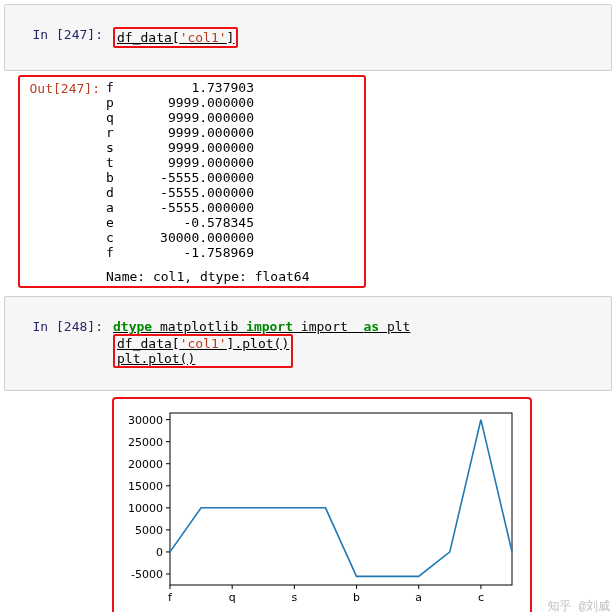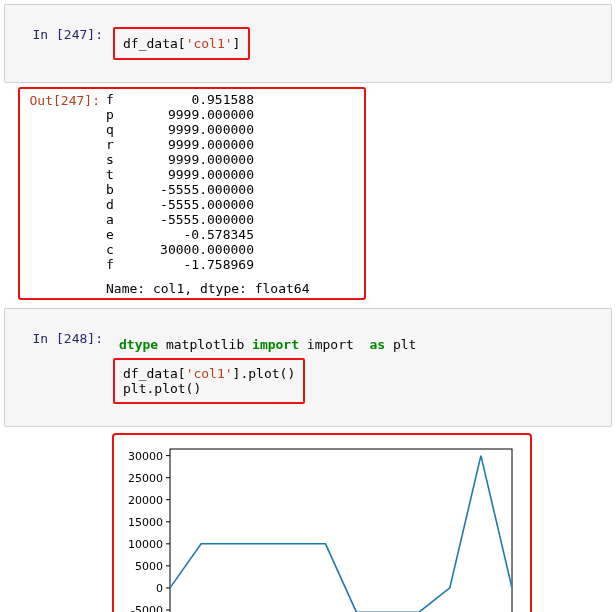--- a/index.html
+++ b/index.html
@@ -35,21 +35,21 @@
     border-radius: 2px;
   }
   .hl-red-box {
     border: 2px solid #e11;
     border-radius: 2px;
     padding: 1px 2px;
     display: inline-block;
   }
   .kw-green { color: #008800; font-weight: bold; }
   .kw-red   { color: #b83c1f; }
-  pre { margin: 6px; font-family: inherit; white-space: pre; }
+  pre { margin: 0; font-family: inherit; white-space: pre; text-decoration: underline; }
   .output-block {
     border: 2px solid #e11;
     border-radius: 3px;
     margin: 4px 0 8px 14px;
     padding: 2px 6px 2px 6px;
     width: 332px;
     display: flex;
     align-items: flex-start;
   }
   .output-block .prompt { flex: 0 0 72px; }
@@ -97,21 +97,21 @@
     </span>
   </div>
 </div>
 
 <div class="output-block">
   <div class="prompt out-prompt">Out[247]:</div>
   <div class="output-rows">
     <div id="orows">
         <div class="orow">
           <span class="k">f</span>
-          <span class="v">0.951588</span>
+          <span class="v">1.737903</span>
         </div>
         <div class="orow">
           <span class="k">p</span>
           <span class="v">9999.000000</span>
         </div>
         <div class="orow">
           <span class="k">q</span>
           <span class="v">9999.000000</span>
         </div>
         <div class="orow">

